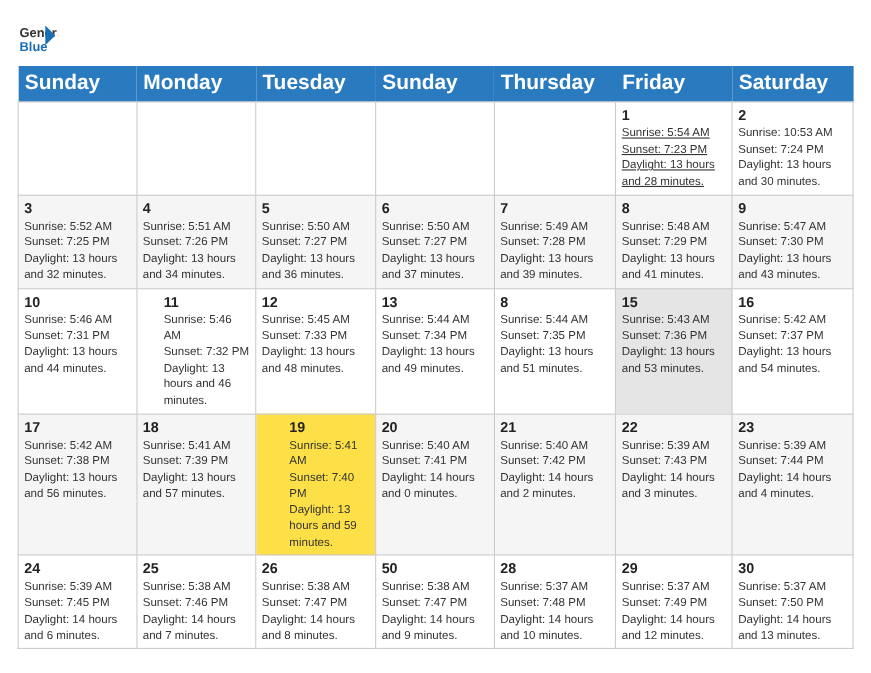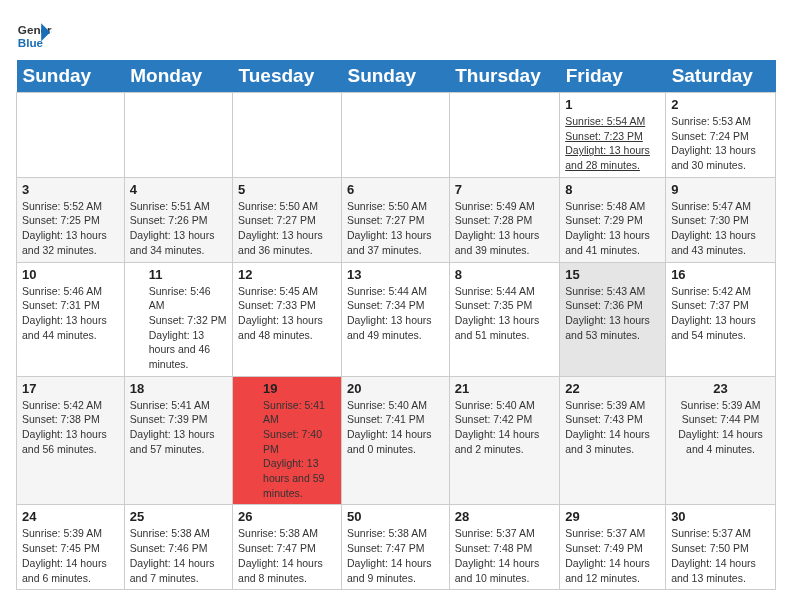--- a/index.html
+++ b/index.html
@@ -118,21 +118,21 @@
         <td class="empty-cell" style="background: rgb(255, 255, 255);"></td>
         <td class="empty-cell" style="background: rgb(255, 255, 255);"></td>
         <td style="background: rgb(255, 255, 255);">
           <span class="day-num">1</span>
           <div class="day-detail" style="white-space: pre-line; text-decoration: underline;">Sunrise: 5:54 AM
 Sunset: 7:23 PM
 Daylight: 13 hours and 28 minutes.</div>
         </td>
         <td style="background: rgb(255, 255, 255);">
           <span class="day-num">2</span>
-          <div class="day-detail" style="white-space: pre-line;">Sunrise: 5:53 AM
+          <div class="day-detail" style="white-space: pre-line;">Sunrise: 10:53 AM
 Sunset: 7:24 PM
 Daylight: 13 hours and 30 minutes.</div>
         </td>
       </tr>
       <tr>
         <td style="background: rgb(245, 245, 245);">
           <span class="day-num">3</span>
           <div class="day-detail" style="white-space: pre-line;">Sunrise: 5:52 AM
 Sunset: 7:25 PM
 Daylight: 13 hours and 32 minutes.</div>
@@ -224,21 +224,21 @@
           <div class="day-detail" style="white-space: pre-line;">Sunrise: 5:42 AM
 Sunset: 7:38 PM
 Daylight: 13 hours and 56 minutes.</div>
         </td>
         <td style="background: rgb(245, 245, 245);">
           <span class="day-num">18</span>
           <div class="day-detail" style="white-space: pre-line;">Sunrise: 5:41 AM
 Sunset: 7:39 PM
 Daylight: 13 hours and 57 minutes.</div>
         </td>
-        <td style="background: #ef4444; padding-left: 30px;">
+        <td style="background: #fde047; padding-left: 30px;">
           <span class="day-num">19</span>
           <div class="day-detail" style="white-space: pre-line;">Sunrise: 5:41 AM
 Sunset: 7:40 PM
 Daylight: 13 hours and 59 minutes.</div>
         </td>
         <td style="background: rgb(245, 245, 245);">
           <span class="day-num">20</span>
           <div class="day-detail" style="white-space: pre-line;">Sunrise: 5:40 AM
 Sunset: 7:41 PM
 Daylight: 14 hours and 0 minutes.</div>
@@ -248,21 +248,21 @@
           <div class="day-detail" style="white-space: pre-line;">Sunrise: 5:40 AM
 Sunset: 7:42 PM
 Daylight: 14 hours and 2 minutes.</div>
         </td>
         <td style="background: rgb(245, 245, 245);">
           <span class="day-num">22</span>
           <div class="day-detail" style="white-space: pre-line;">Sunrise: 5:39 AM
 Sunset: 7:43 PM
 Daylight: 14 hours and 3 minutes.</div>
         </td>
-        <td style="background: rgb(245, 245, 245); text-align: center;">
+        <td style="background: rgb(245, 245, 245);">
           <span class="day-num">23</span>
           <div class="day-detail" style="white-space: pre-line;">Sunrise: 5:39 AM
 Sunset: 7:44 PM
 Daylight: 14 hours and 4 minutes.</div>
         </td>
       </tr>
       <tr>
         <td style="background: rgb(255, 255, 255); margin-left: 28px;">
           <span class="day-num">24</span>
           <div class="day-detail" style="white-space: pre-line;">Sunrise: 5:39 AM

